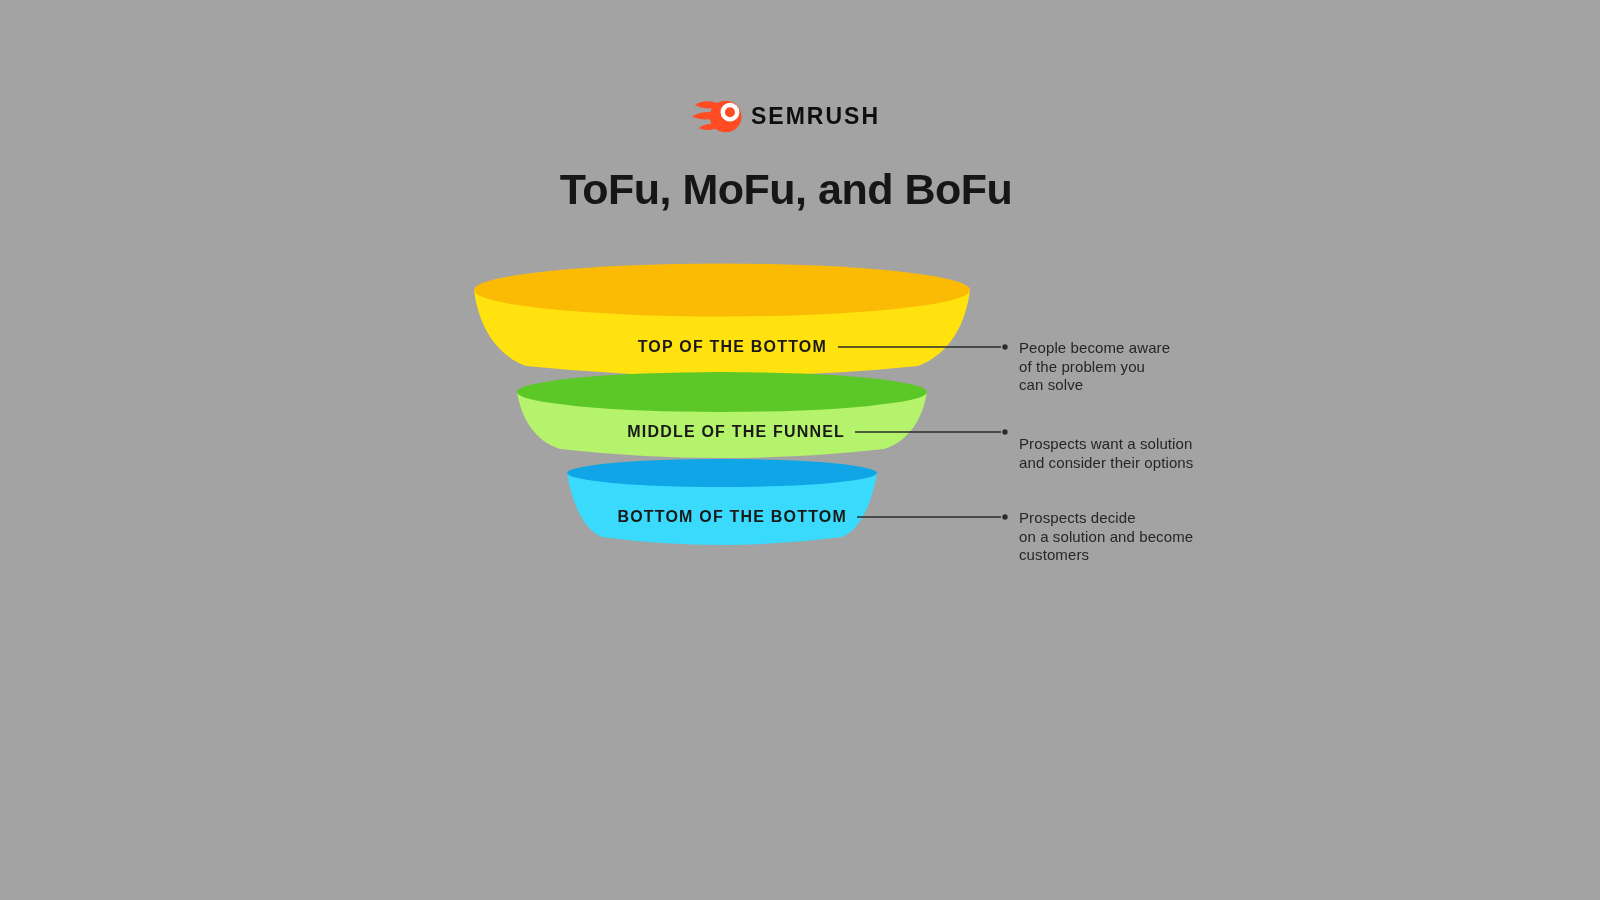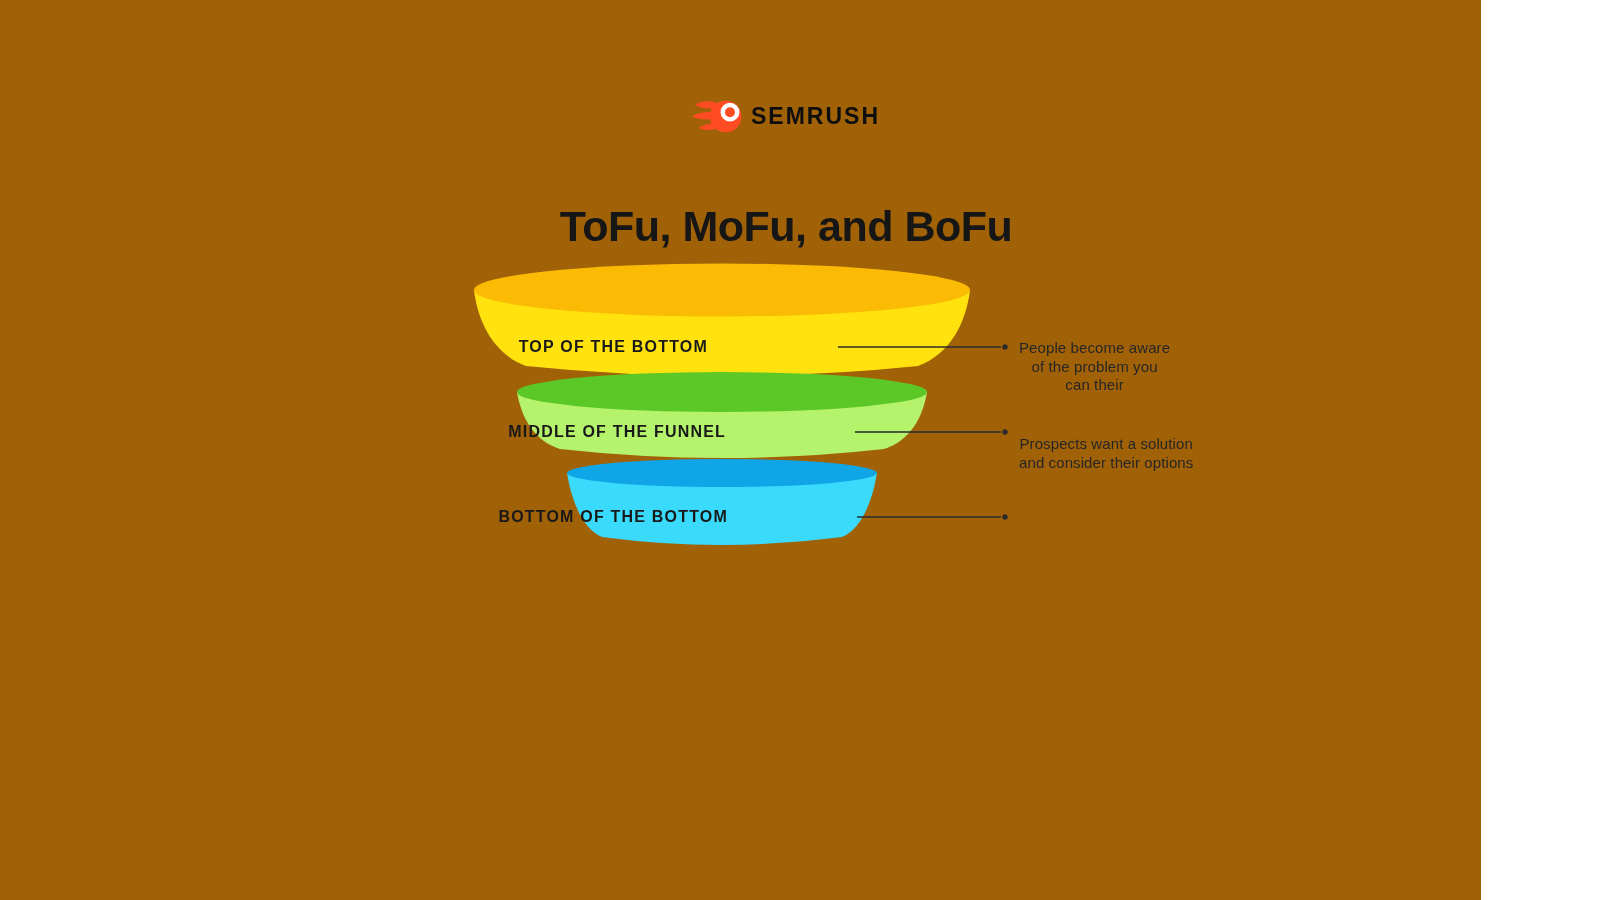--- a/index.html
+++ b/index.html
@@ -4,24 +4,23 @@
 <style>
   * { margin: 0; padding: 0; box-sizing: border-box; }
   html, body { width: 1600px; height: 900px; overflow: hidden; }
   body {
     background: #ffffff;
     font-family: "Liberation Sans", "DejaVu Sans", sans-serif;
     color: #1c1c1c;
   }
   .canvas {
     position: relative;
-    width: 1481px;
+    width: 1600px;
     height: 900px;
-    background: #a16207;
-    text-align: center;
+    background: #a3a3a3;
   }
   .logo {
     position: absolute;
     left: 786px;
     top: 99px;
     transform: translateX(-50%);
     display: flex;
     align-items: center;
     gap: 9px;
   }
@@ -36,21 +35,20 @@
     position: absolute;
     left: 786px;
     top: 168px;
     transform: translateX(-50%);
     font-size: 43px;
     line-height: 1;
     font-weight: bold;
     letter-spacing: -0.5px;
     color: #161616;
     white-space: nowrap;
-    margin-top: 37px;
   }
   .funnel-svg {
     position: absolute;
     left: 440px;
     top: 250px;
     width: 585px;
     height: 315px;
   }
   .stage-label {
     position: absolute;
@@ -110,17 +108,20 @@
     <line x1="857" y1="517" x2="1001" y2="517" stroke-width="1.4" stroke="#2B2B2B"></line>
     <circle cx="1005" cy="517" r="2.7" fill="#2B2B2B"></circle>
   </svg>
 
   <div class="stage-label" style="right:773px; top:347px">TOP OF THE BOTTOM</div>
   <div class="stage-label" style="right:755px; top:432px">MIDDLE OF THE FUNNEL</div>
   <div class="stage-label" style="right:753px; top:517px">BOTTOM OF THE BOTTOM</div>
 
   <div class="annotation" style="left:1019px; top:339px">People become aware
 of the problem you
-can their</div>
+can solve</div>
   <div class="annotation" style="left:1019px; top:435px">Prospects want a solution
 and consider their options</div>
+  <div class="annotation" style="left:1019px; top:509px">Prospects decide
+on a solution and become
+customers</div>
 
 </div>
 
 </body></html>

